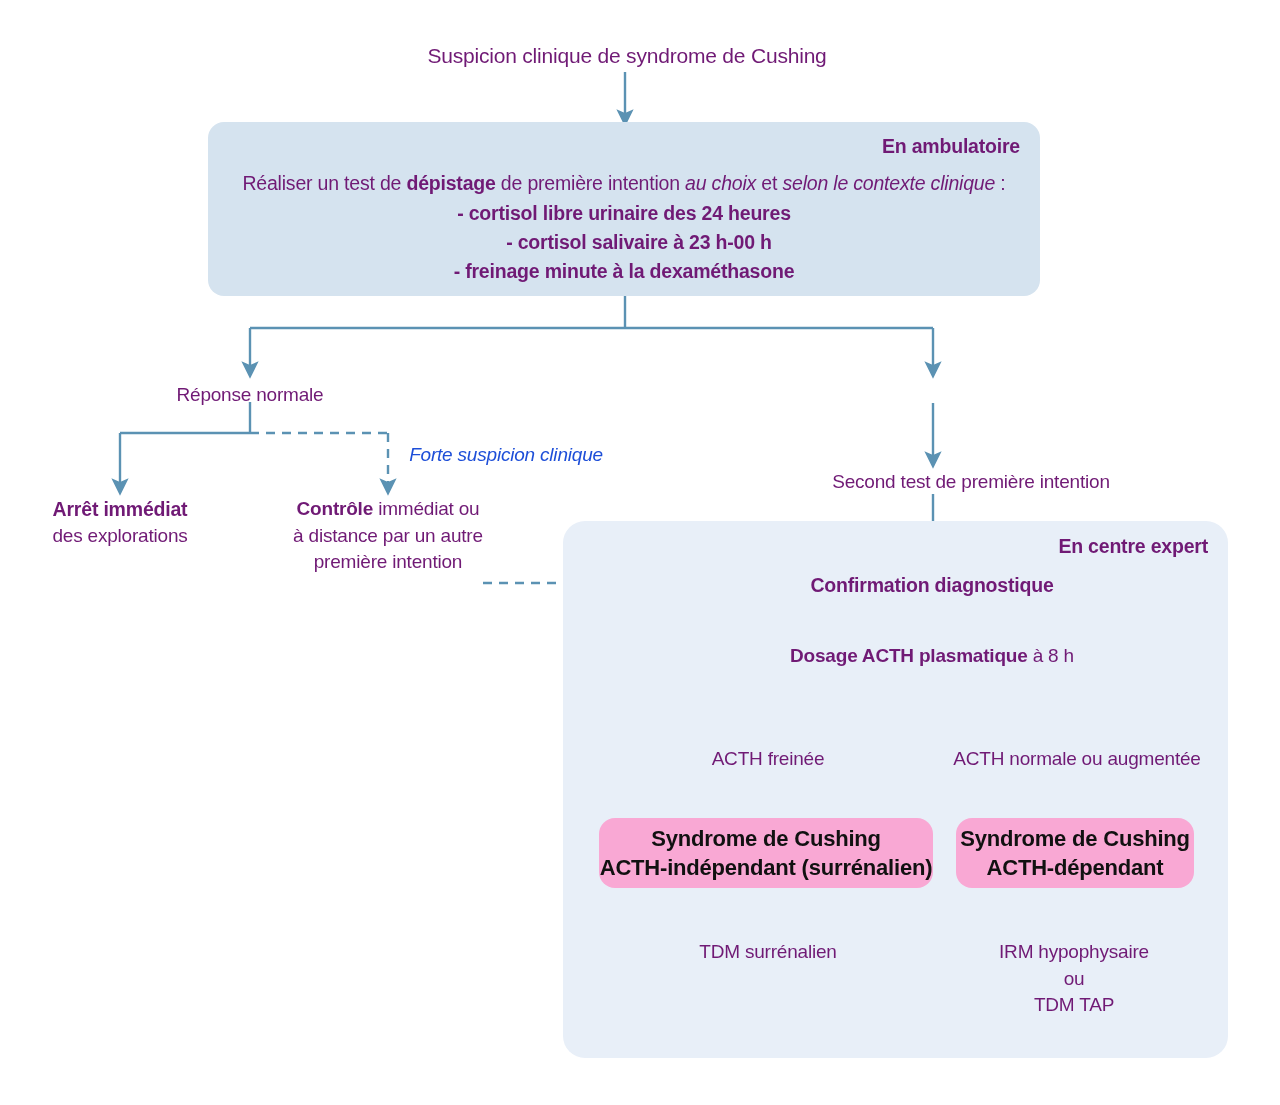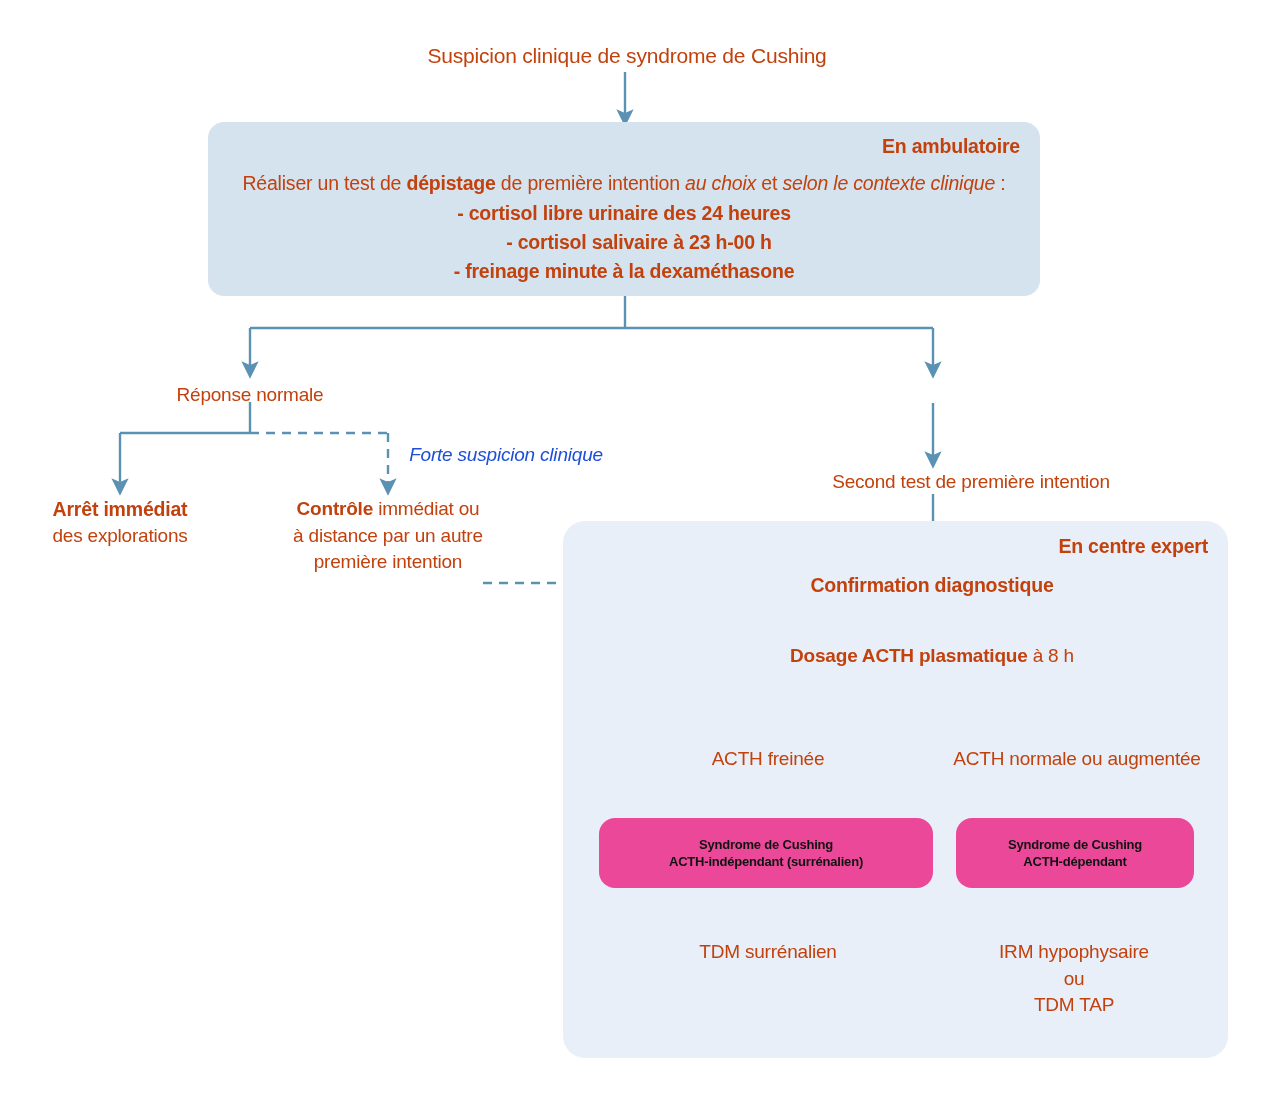--- a/index.html
+++ b/index.html
@@ -44,48 +44,48 @@
     left: 563px;
     top: 521px;
     width: 665px;
     height: 537px;
     background: #e8eff8;
     border-radius: 22px;
   }
   .whitebox {
     position: absolute;
     box-sizing: border-box;
-    background: #ec4899;
+    background: #f9a8d4;
     border-radius: 16px;
     display: flex;
     align-items: center;
     justify-content: center;
     text-align: center;
     font-weight: bold;
-    font-size: 13px;
+    font-size: 22px;
     line-height: 1.32;
     letter-spacing: -0.2px;
     color: #111111;
   }
   .whitebox-left {
     left: 599px;
     top: 818px;
     width: 334px;
     height: 70px;
   }
   .whitebox-right {
     left: 956px;
     top: 818px;
     width: 238px;
     height: 70px;
   }
   .txt {
     position: absolute;
     text-align: center;
-    color: #c2410c;
+    color: #701a75;
     letter-spacing: -0.2px;
   }
   .txt-center {
     transform: translateX(-50%);
   }
   .t-title {
     font-size: 21px;
     line-height: 1.3;
   }
   .t-section {

